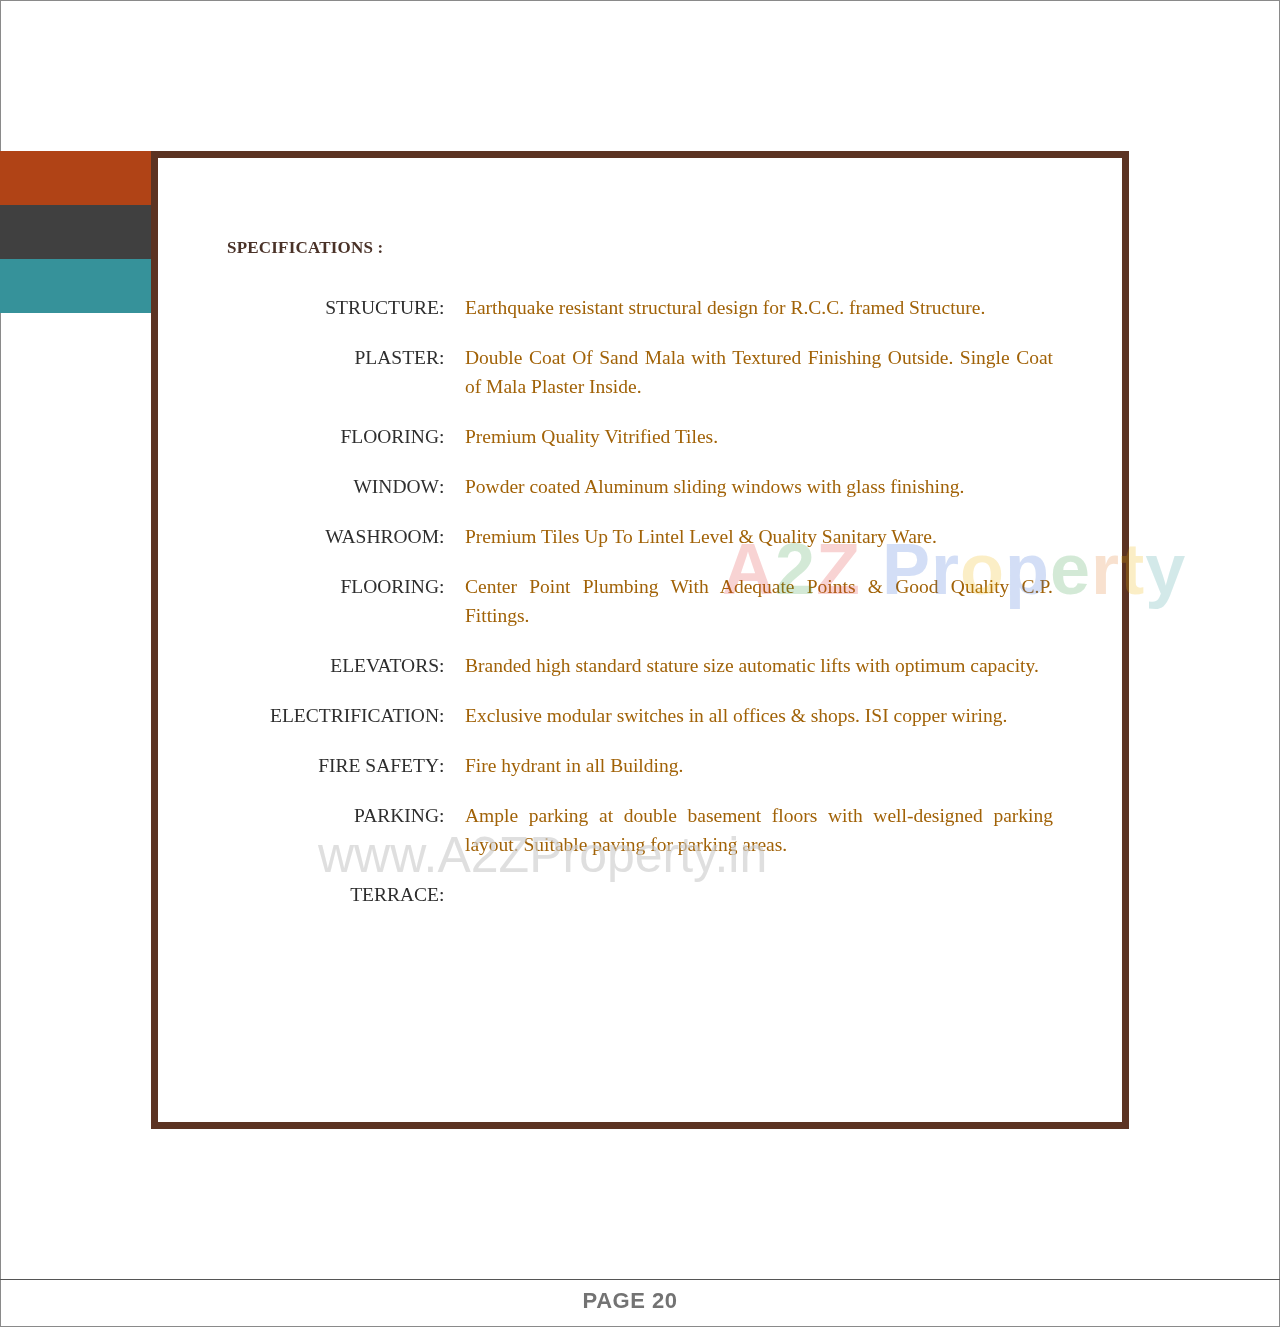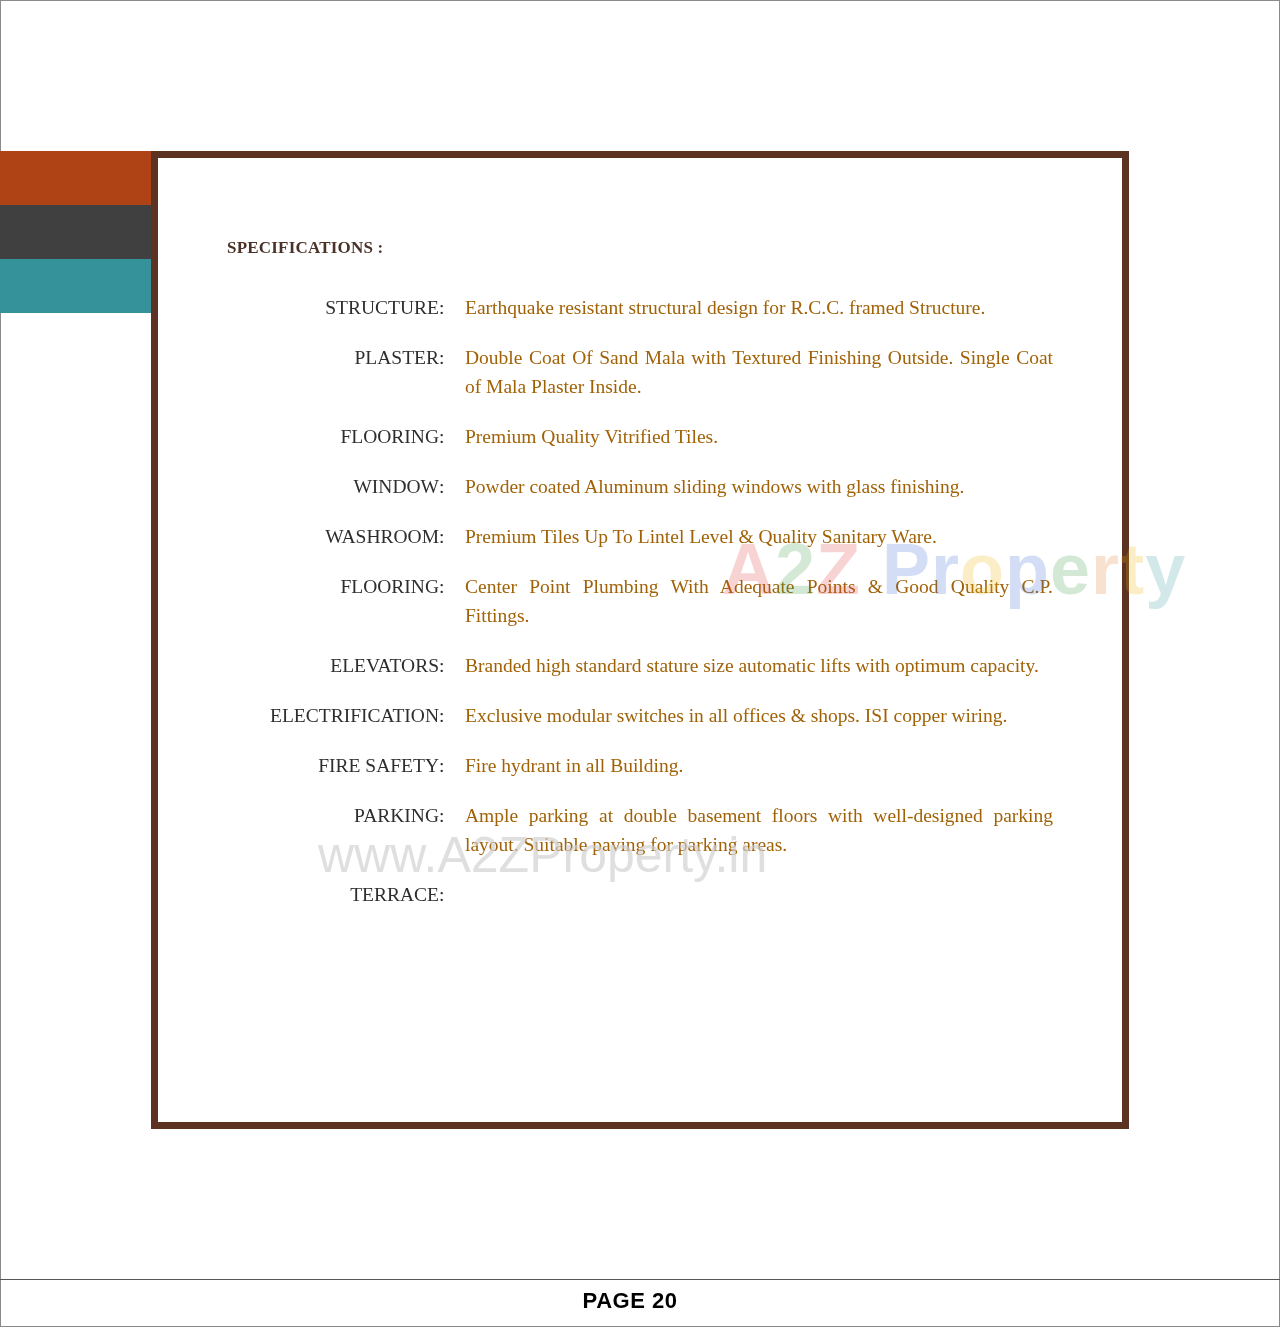--- a/index.html
+++ b/index.html
@@ -65,21 +65,21 @@
     }
 
     .footer-line {
       position: absolute; left: 0; top: 1279px; width: 1280px; height: 1px;
       background: #555555;
     }
     .page-number {
       position: absolute; left: 0; width: 1260px; top: 1288px;
       text-align: center;
       font-family: "Liberation Sans", "DejaVu Sans", sans-serif;
-      font-weight: bold; font-size: 22px; color: #000000;
+      font-weight: bold; font-size: 22px; color: #737373;
       letter-spacing: 0.5px;
     }
   </style>
 </head>
 <body>
 
 <div class="page-border"></div>
 
 <div class="stripe s1"></div>
 <div class="stripe s2"></div>

